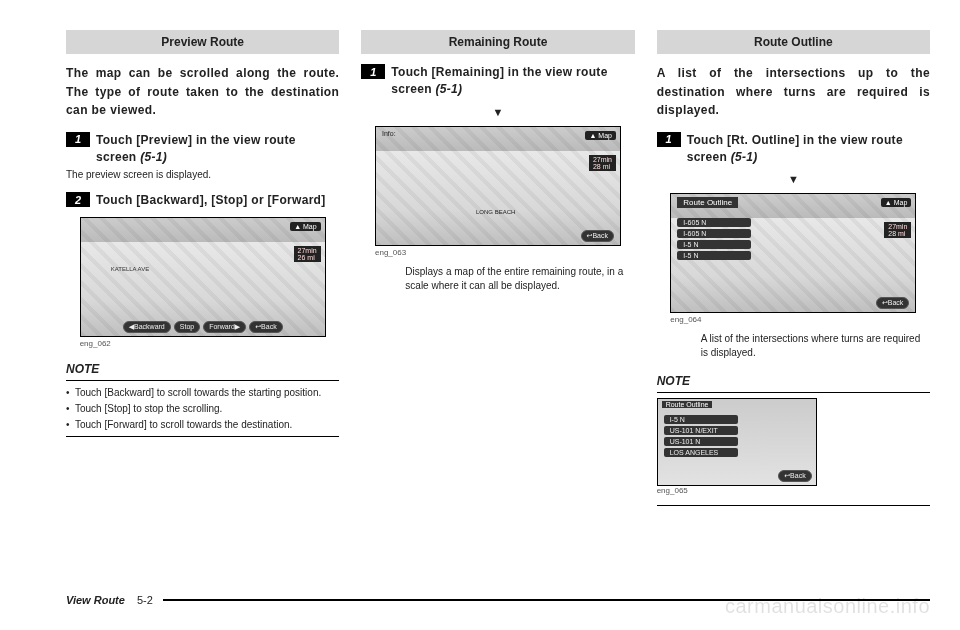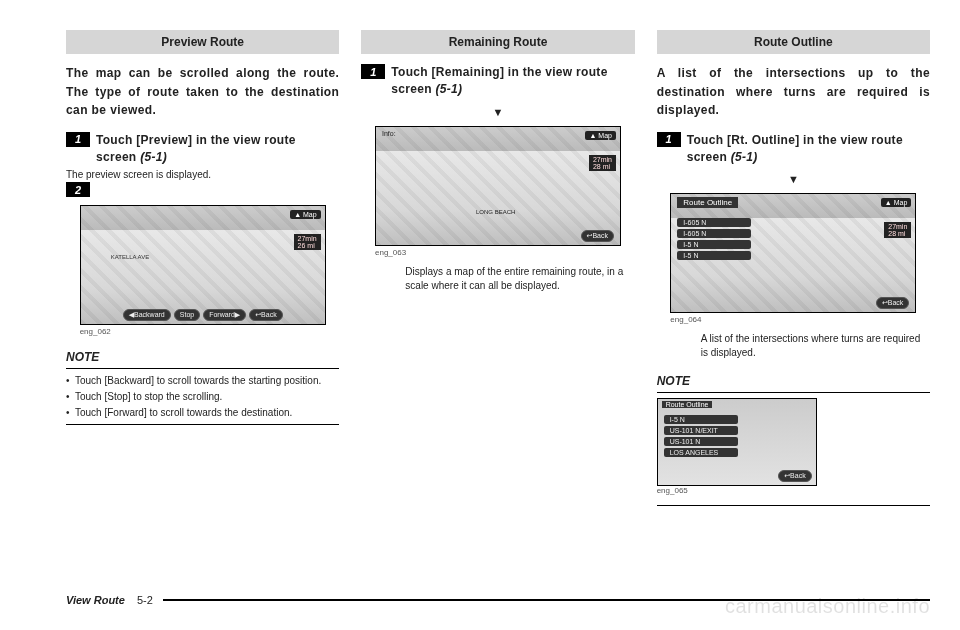--- a/index.html
+++ b/index.html
@@ -61,21 +61,21 @@
     font-size: 12px;
     line-height: 1.4;
     letter-spacing: 0.3px;
   }
   .step-ref {
     font-style: italic;
     font-weight: bold;
   }
   .subnote {
     font-size: 10px;
-    margin-bottom: 2px;
+    margin-bottom: 12px;
   }
   .down-arrow {
     text-align: center;
     font-size: 11px;
     margin: 4px 0;
   }
   .screenshot {
     border: 1px solid #000;
     height: 120px;
     background: linear-gradient(180deg, #ccc 0%, #bbb 20%, #e8e8e8 20%, #d8d8d8 70%, #bfbfbf 100%);
@@ -214,20 +214,21 @@
     <div class="step">
       <span class="step-num">1</span>
       <span class="step-text">
         <span>Touch [Preview] in the view route screen </span><span class="step-ref">(5-1)</span>
       </span>
     </div>
     <div class="subnote">The preview screen is displayed.</div>
 
     <div class="step">
       <span class="step-num">2</span>
+      <span class="step-text">Touch [Backward], [Stop] or [Forward]</span>
     </div>
 
     <div class="screenshot">
       <div class="ss-badge">▲ Map</div>
       <div class="ss-info">
         <div>27min</div>
         <div>  26 mi</div>
       </div>
       <div style="position:absolute;left:30px;top:48px;font-size:6px;color:#333">KATELLA AVE</div>
       <div class="ss-bottom">

